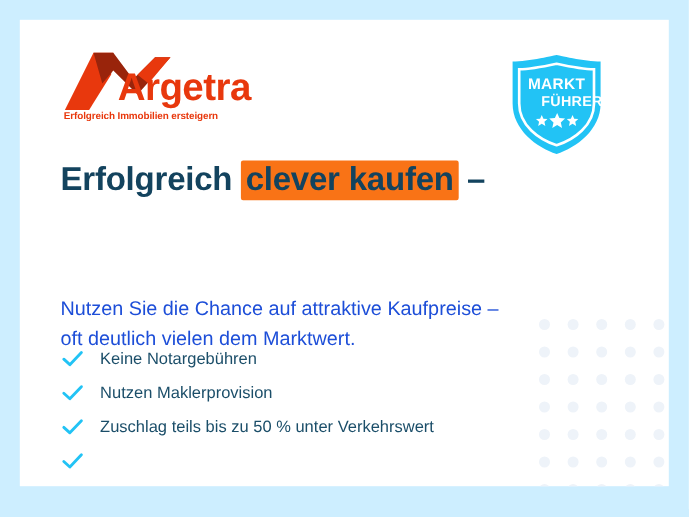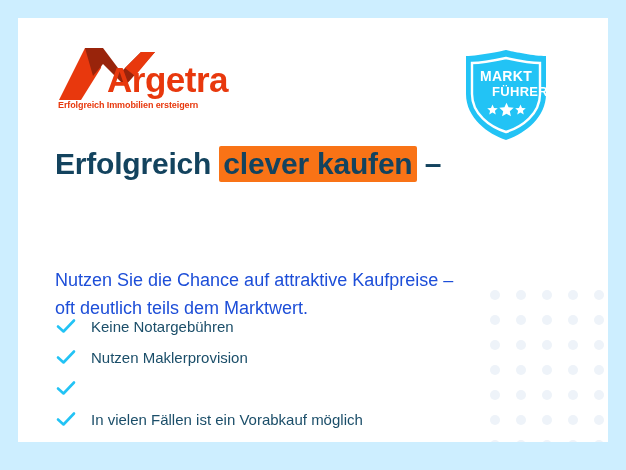--- a/index.html
+++ b/index.html
@@ -284,21 +284,21 @@
       </div>
 
     </div>
 
     <div class="headline">
       <span>Erfolgreich </span><span class="hl-mark">clever kaufen</span><span> –</span><br>
     </div>
 
     <div class="subhead">
       <span>Nutzen Sie die Chance auf attraktive Kaufpreise –</span><br>
-      <span>oft deutlich teils dem Marktwert.</span>
+      <span>oft deutlich vielen dem Marktwert.</span>
     </div>
 
     <div class="checklist">
       <div class="check-item">
         <span class="check-icon">
           <svg width="20" height="16" viewBox="0 0 20 16">
               <polyline points="2,8.5 7.5,13.5 18,2.5" fill="none" stroke="#22c3f5" stroke-width="2.6" stroke-linecap="round" stroke-linejoin="round"></polyline>
             </svg>
         </span>
         <span class="check-label">Keine Notargebühren</span>
@@ -310,25 +310,25 @@
             </svg>
         </span>
         <span class="check-label">Nutzen Maklerprovision</span>
       </div>
       <div class="check-item">
         <span class="check-icon">
           <svg width="20" height="16" viewBox="0 0 20 16">
               <polyline points="2,8.5 7.5,13.5 18,2.5" fill="none" stroke="#22c3f5" stroke-width="2.6" stroke-linecap="round" stroke-linejoin="round"></polyline>
             </svg>
         </span>
+        <span class="check-label">Zuschlag teils bis zu 50 % unter Verkehrswert</span>
       </div>
       <div class="check-item">
         <span class="check-icon">
           <svg width="20" height="16" viewBox="0 0 20 16">
               <polyline points="2,8.5 7.5,13.5 18,2.5" fill="none" stroke="#22c3f5" stroke-width="2.6" stroke-linecap="round" stroke-linejoin="round"></polyline>
             </svg>
         </span>
-        <span class="check-label">In vielen Fällen ist ein Vorabkauf möglich</span>
       </div>
     </div>
 
   </div>
 </div>
 
 </body></html>

